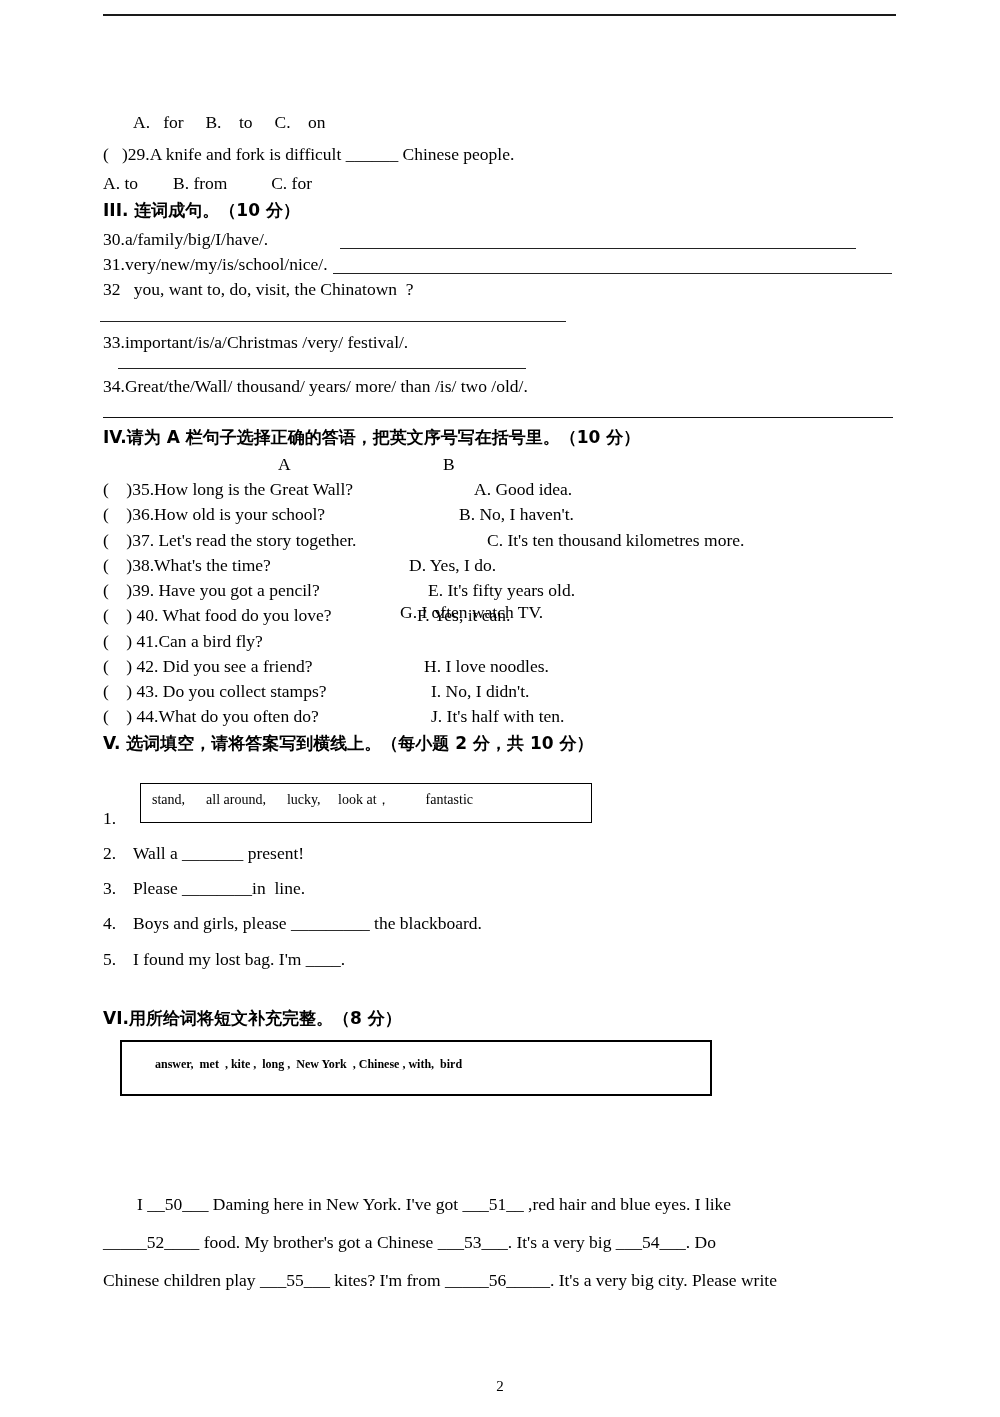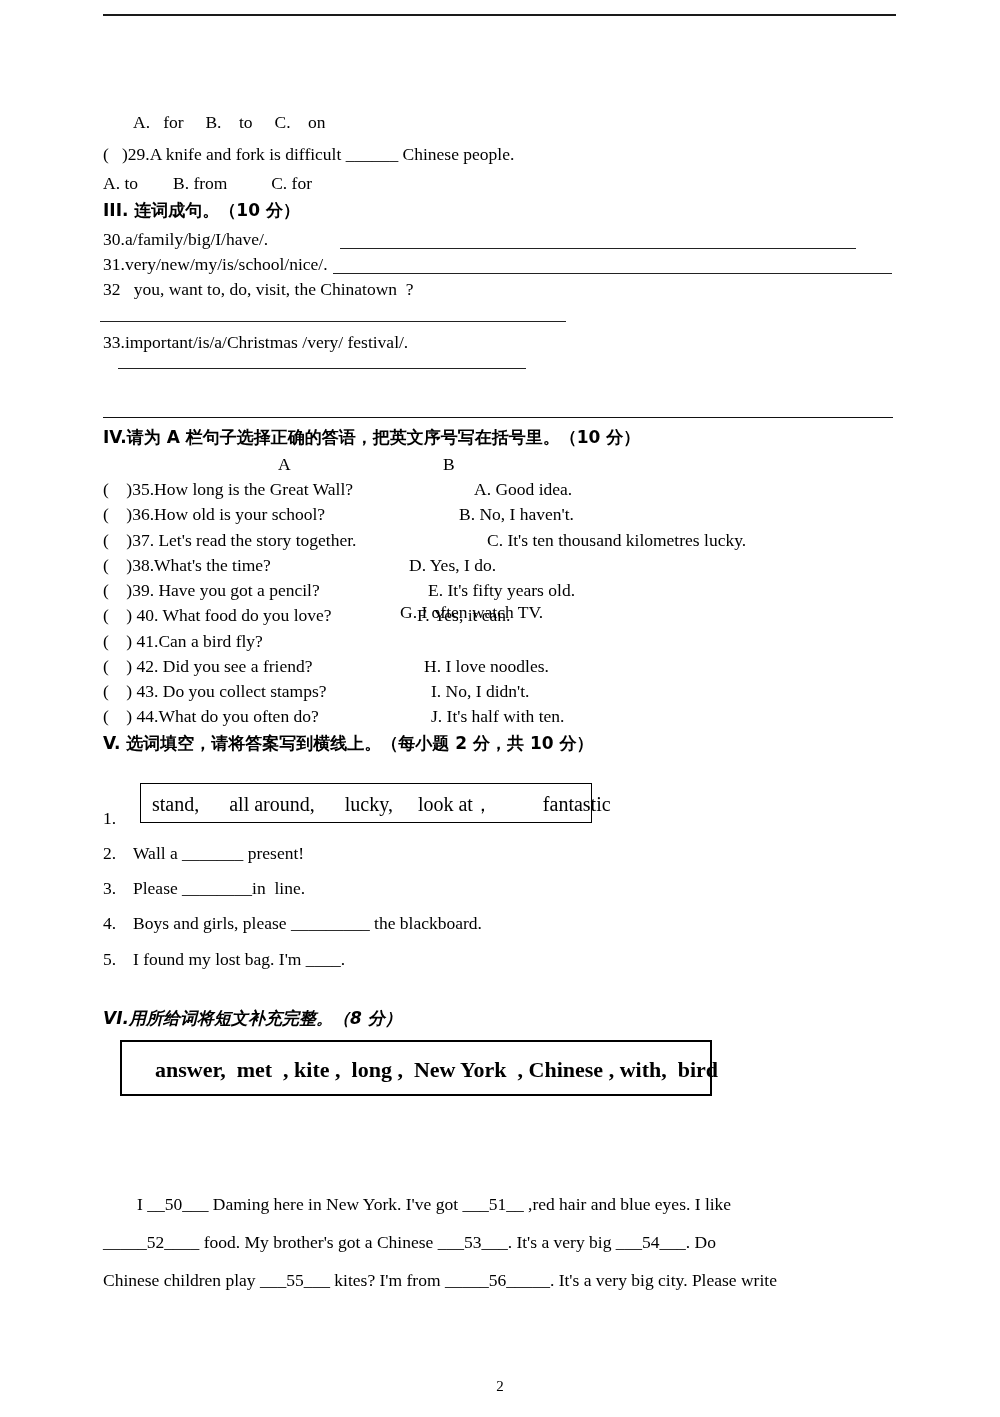--- a/index.html
+++ b/index.html
@@ -58,26 +58,26 @@
   }
   .wordbox-thick {
     position: absolute;
     border: 2.6px solid #000000;
     box-sizing: border-box;
     background: #ffffff;
   }
   .wb-text {
     position: absolute;
     white-space: pre;
-    font-size: 20px;
+    font-size: 14px;
   }
   .wb-text-b {
     position: absolute;
     white-space: pre;
-    font-size: 22px;
+    font-size: 12px;
     font-weight: bold;
   }
   .pagenum {
     position: absolute;
     left: 0;
     top: 1378px;
     width: 1000px;
     text-align: center;
     font-size: 15px;
   }
@@ -100,41 +100,42 @@
 
   <div class="ln" style="left:103px; top:256px;">31.very/new/my/is/school/nice/.</div>
   <div class="blankline" style="left:333px; top:273px; width:559px;"></div>
 
   <div class="ln" style="left:103px; top:281px;">32   you, want to, do, visit, the Chinatown  ?</div>
   <div class="blankline" style="left:100px; top:321px; width:466px;"></div>
 
   <div class="ln" style="left:103px; top:334px;">33.important/is/a/Christmas /very/ festival/.</div>
   <div class="blankline" style="left:118px; top:368px; width:408px;"></div>
 
+  <div class="ln" style="left:103px; top:378px;">34.Great/the/Wall/ thousand/ years/ more/ than /is/ two /old/.</div>
   <div class="hr-sec"></div>
 
   <div class="ln cn" style="left:103px; top:429px; font-size:17px;">IV.请为 A 栏句子选择正确的答语，把英文序号写在括号里。（10 分）</div>
 
   <div class="ln" style="left:278px; top:456px;">A</div>
   <div class="ln" style="left:443px; top:456px;">B</div>
 
   <div class="ln" style="left:103px; top:481px;">(    )35.How long is the Great Wall?</div>
   <div class="ln" style="left:103px; top:506px;">(    )36.How old is your school?</div>
   <div class="ln" style="left:103px; top:532px;">(    )37. Let's read the story together.</div>
   <div class="ln" style="left:103px; top:557px;">(    )38.What's the time?</div>
   <div class="ln" style="left:103px; top:582px;">(    )39. Have you got a pencil?</div>
   <div class="ln" style="left:103px; top:607px;">(    ) 40. What food do you love?</div>
   <div class="ln" style="left:103px; top:633px;">(    ) 41.Can a bird fly?</div>
   <div class="ln" style="left:103px; top:658px;">(    ) 42. Did you see a friend?</div>
   <div class="ln" style="left:103px; top:683px;">(    ) 43. Do you collect stamps?</div>
   <div class="ln" style="left:103px; top:708px;">(    ) 44.What do you often do?</div>
 
   <div class="ln" style="left:474px; top:481px;">A. Good idea.</div>
   <div class="ln" style="left:459px; top:506px;">B. No, I haven't.</div>
-  <div class="ln" style="left:487px; top:532px;">C. It's ten thousand kilometres lucky.</div>
+  <div class="ln" style="left:487px; top:532px;">C. It's ten thousand kilometres more.</div>
   <div class="ln" style="left:409px; top:557px;">D. Yes, I do.</div>
   <div class="ln" style="left:428px; top:582px;">E. It's fifty years old.</div>
   <div class="ln" style="left:417px; top:607px;">F. Yes, it can.</div>
   <div class="ln" style="left:400px; top:604px;">G. I often watch TV.</div>
   <div class="ln" style="left:424px; top:658px;">H. I love noodles.</div>
   <div class="ln" style="left:431px; top:683px;">I. No, I didn't.</div>
   <div class="ln" style="left:431px; top:708px;">J. It's half with ten.</div>
 
   <div class="ln cn" style="left:103px; top:735px; font-size:17px;">V. 选词填空，请将答案写到横线上。（每小题 2 分，共 10 分）</div>
 
@@ -148,21 +149,21 @@
 
   <div class="ln" style="left:103px; top:880px;">3.</div>
   <div class="ln" style="left:133px; top:880px;">Please ________in  line.</div>
 
   <div class="ln" style="left:103px; top:915px;">4.</div>
   <div class="ln" style="left:133px; top:915px;">Boys and girls, please _________ the blackboard.</div>
 
   <div class="ln" style="left:103px; top:951px;">5.</div>
   <div class="ln" style="left:133px; top:951px;">I found my lost bag. I'm ____.</div>
 
-  <div class="ln cn" style="left:103px; top:1010px; font-size:17px;font-style:italic;">VI.用所给词将短文补充完整。（8 分）</div>
+  <div class="ln cn" style="left:103px; top:1010px; font-size:17px;">VI.用所给词将短文补充完整。（8 分）</div>
 
   <div class="wordbox-thick" style="left:120px; top:1040px; width:592px; height:56px;"></div>
   <div class="wb-text-b" style="left:155px; top:1057px;">answer,  met  , kite ,  long ,  New York  , Chinese , with,  bird</div>
 
   <div class="ln" style="left:137px; top:1196px;">I __50___ Daming here in New York. I've got ___51__ ,red hair and blue eyes. I like</div>
   <div class="ln" style="left:103px; top:1234px;">_____52____ food. My brother's got a Chinese ___53___. It's a very big ___54___. Do</div>
   <div class="ln" style="left:103px; top:1272px;">Chinese children play ___55___ kites? I'm from _____56_____. It's a very big city. Please write</div>
 
   <div class="pagenum">2</div>
 

